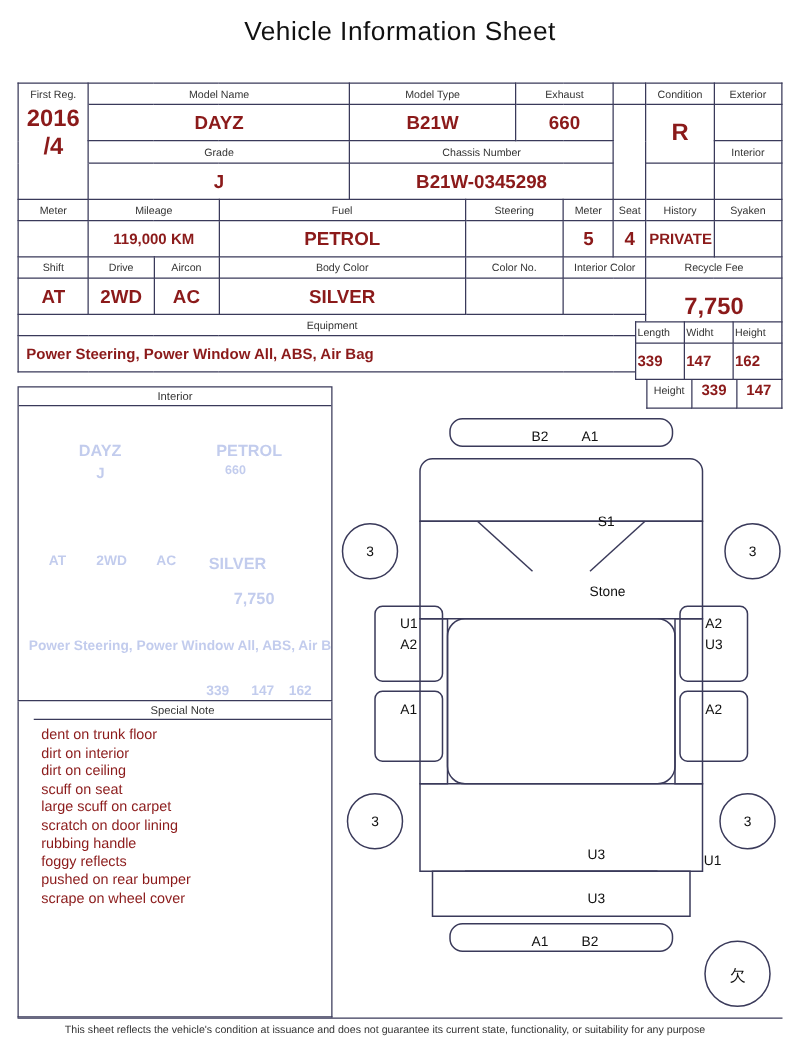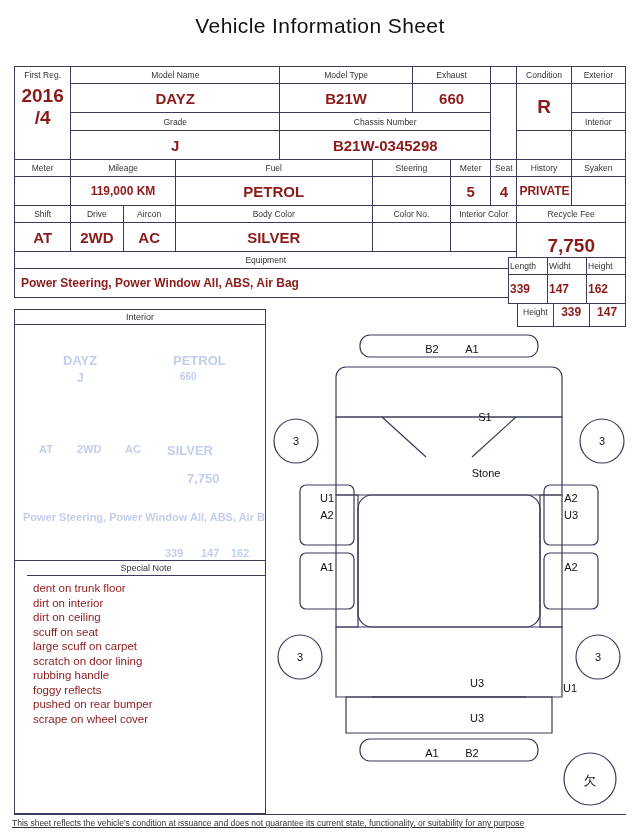--- a/index.html
+++ b/index.html
@@ -68,22 +68,22 @@
     line-height:14.5px;
   }
   .diagram{
     position:absolute;left:258px;top:0;width:354px;height:505px;
   }
   .ghost{
     position:absolute;pointer-events:none;
     color:#7a8fd8;opacity:.45;font-weight:bold;white-space:nowrap;
   }
   .footer{
-    position:absolute;left:12px;top:818px;width:612px;
-    font-size:8.5px;color:#333;text-align:left;text-decoration:underline;
+    position:absolute;left:2px;top:818px;width:612px;
+    font-size:8.5px;color:#333;text-align:center;
   }
   .footline{
     position:absolute;left:14px;top:814px;width:612px;height:1px;background:#3a3a5a;
   }
   svg text{font-family:"Liberation Sans", sans-serif;}
 </style>
 </head>
 <body>
 
 <div class="sheet">

